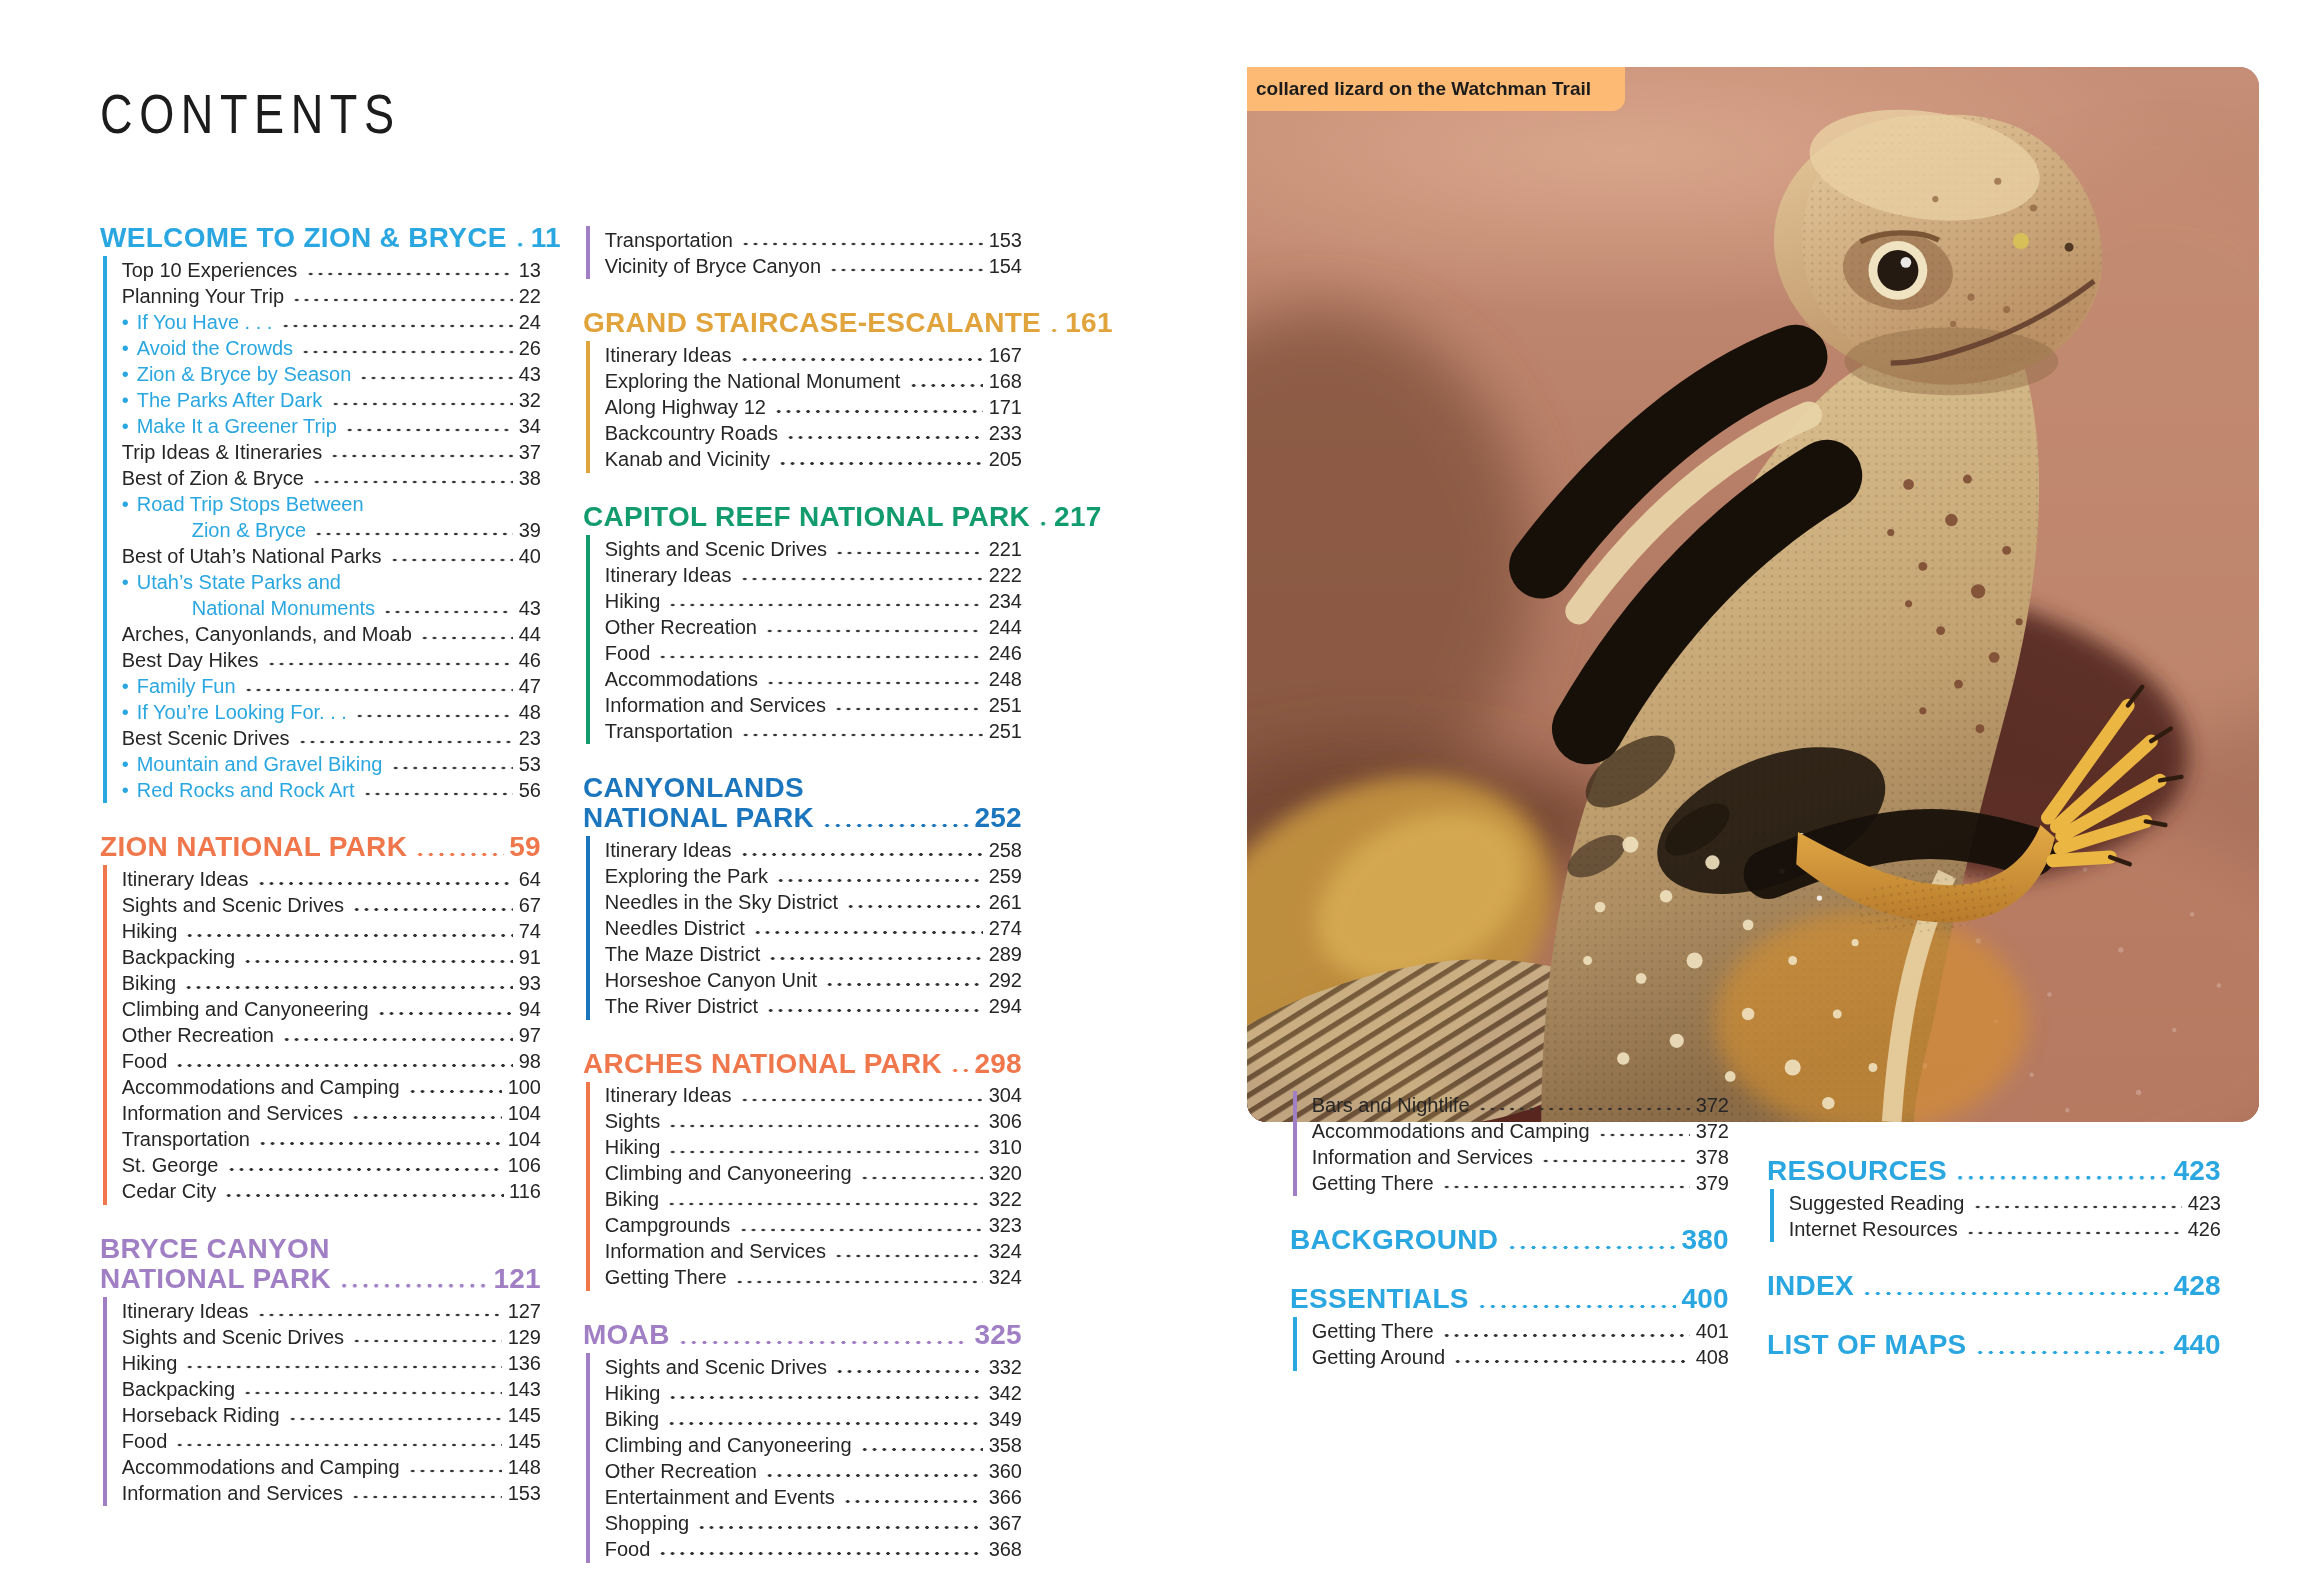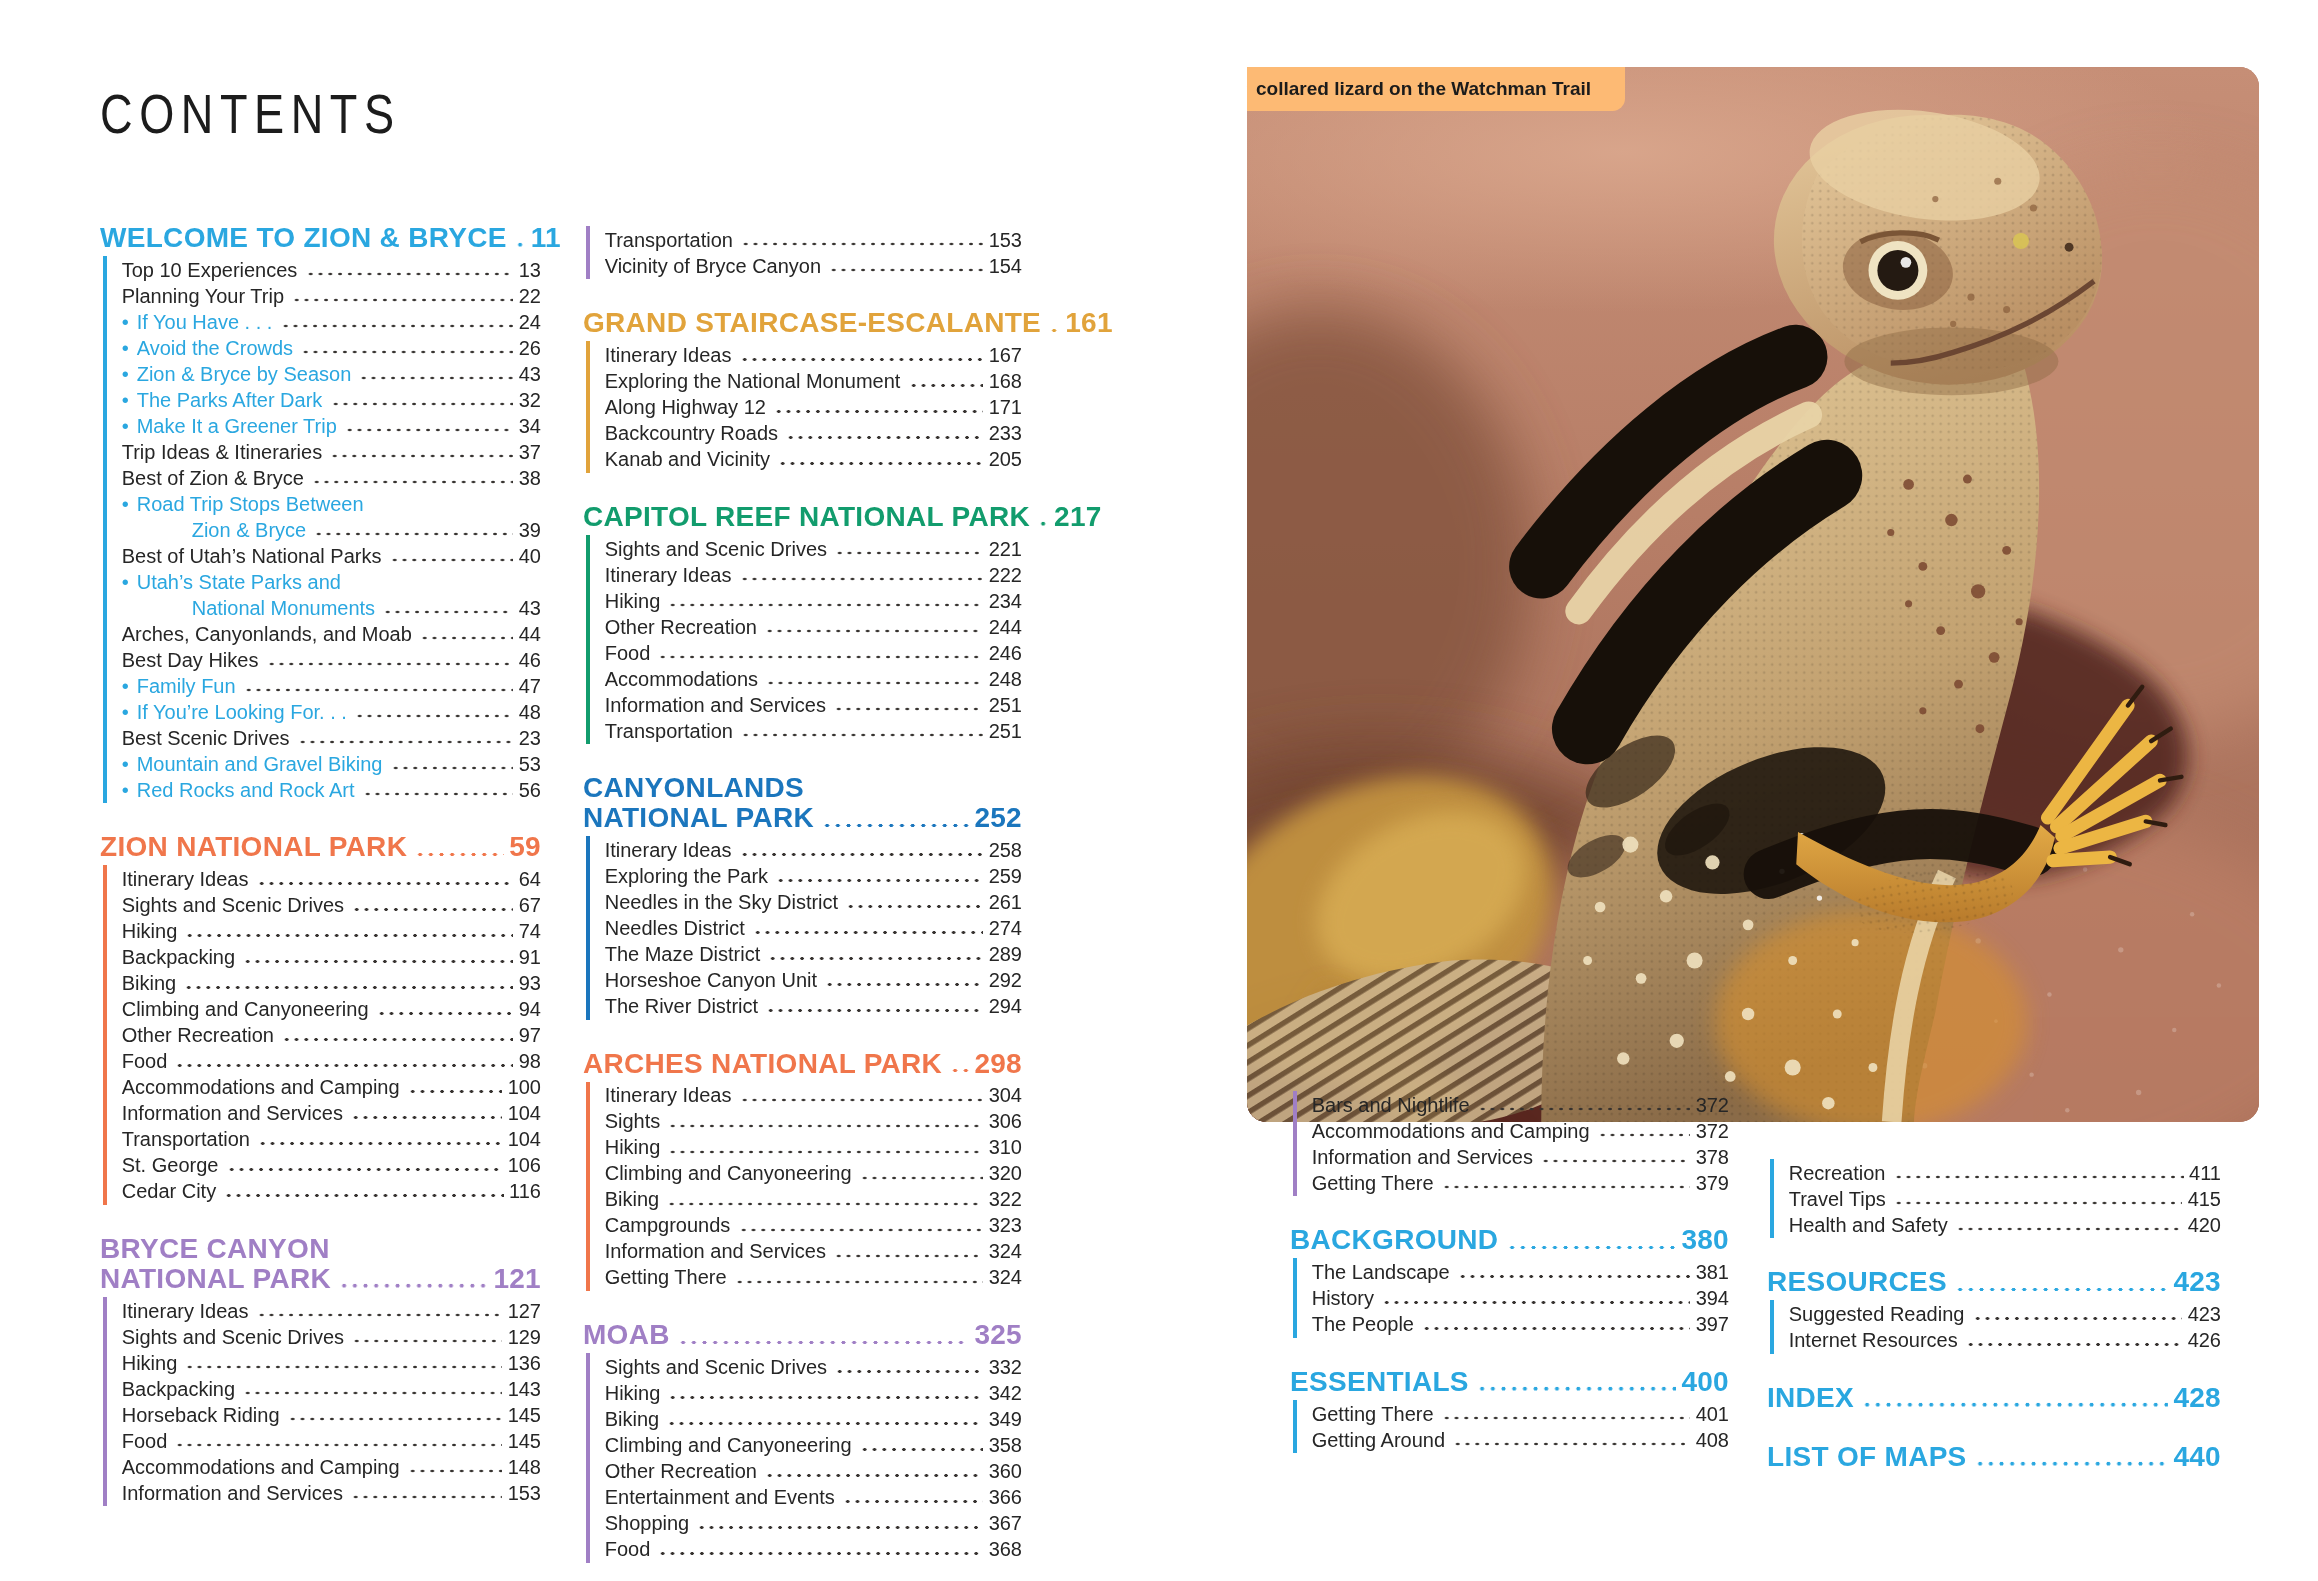--- a/index.html
+++ b/index.html
@@ -751,37 +751,20 @@
           <span class="num">379</span>
         </div>
       </div>
     </div>
     <div class="section" style="--c: #2AA7E0;">
       <div class="sec-header">
         <span class="sec-title">BACKGROUND</span>
         <span class="dots hdots"></span>
         <span class="num">380</span>
       </div>
-      <div class="items">
-        <div class="item">
-          <span class="label">The Landscape</span>
-          <span class="dots"></span>
-          <span class="num">381</span>
-        </div>
-        <div class="item">
-          <span class="label">History</span>
-          <span class="dots"></span>
-          <span class="num">394</span>
-        </div>
-        <div class="item">
-          <span class="label">The People</span>
-          <span class="dots"></span>
-          <span class="num">397</span>
-        </div>
-      </div>
     </div>
     <div class="section" style="--c: #2AA7E0;">
       <div class="sec-header">
         <span class="sec-title">ESSENTIALS</span>
         <span class="dots hdots"></span>
         <span class="num">400</span>
       </div>
       <div class="items">
         <div class="item">
           <span class="label">Getting There</span>
@@ -791,65 +774,46 @@
         <div class="item">
           <span class="label">Getting Around</span>
           <span class="dots"></span>
           <span class="num">408</span>
         </div>
       </div>
     </div>
   </div>
 <div class="toc-col" id="col4">
     <div class="section" style="--c: #2AA7E0;">
-      <div class="items">
-        <div class="item">
-          <span class="label">Recreation</span>
-          <span class="dots"></span>
-          <span class="num">411</span>
-        </div>
-        <div class="item">
-          <span class="label">Travel Tips</span>
-          <span class="dots"></span>
-          <span class="num">415</span>
-        </div>
-        <div class="item">
-          <span class="label">Health and Safety</span>
-          <span class="dots"></span>
-          <span class="num">420</span>
+      <div class="sec-header">
+        <span class="sec-title">RESOURCES</span>
+        <span class="dots hdots"></span>
+        <span class="num">423</span>
+      </div>
+      <div class="items">
+        <div class="item">
+          <span class="label">Suggested Reading</span>
+          <span class="dots"></span>
+          <span class="num">423</span>
+        </div>
+        <div class="item">
+          <span class="label">Internet Resources</span>
+          <span class="dots"></span>
+          <span class="num">426</span>
         </div>
       </div>
     </div>
     <div class="section" style="--c: #2AA7E0;">
       <div class="sec-header">
-        <span class="sec-title">RESOURCES</span>
-        <span class="dots hdots"></span>
-        <span class="num">423</span>
-      </div>
-      <div class="items">
-        <div class="item">
-          <span class="label">Suggested Reading</span>
-          <span class="dots"></span>
-          <span class="num">423</span>
-        </div>
-        <div class="item">
-          <span class="label">Internet Resources</span>
-          <span class="dots"></span>
-          <span class="num">426</span>
-        </div>
+        <span class="sec-title">INDEX</span>
+        <span class="dots hdots"></span>
+        <span class="num">428</span>
       </div>
     </div>
     <div class="section" style="--c: #2AA7E0;">
       <div class="sec-header">
-        <span class="sec-title">INDEX</span>
-        <span class="dots hdots"></span>
-        <span class="num">428</span>
-      </div>
-    </div>
-    <div class="section" style="--c: #2AA7E0;">
-      <div class="sec-header">
         <span class="sec-title">LIST OF MAPS</span>
         <span class="dots hdots"></span>
         <span class="num">440</span>
       </div>
     </div>
   </div>
 
 
 </body></html>

